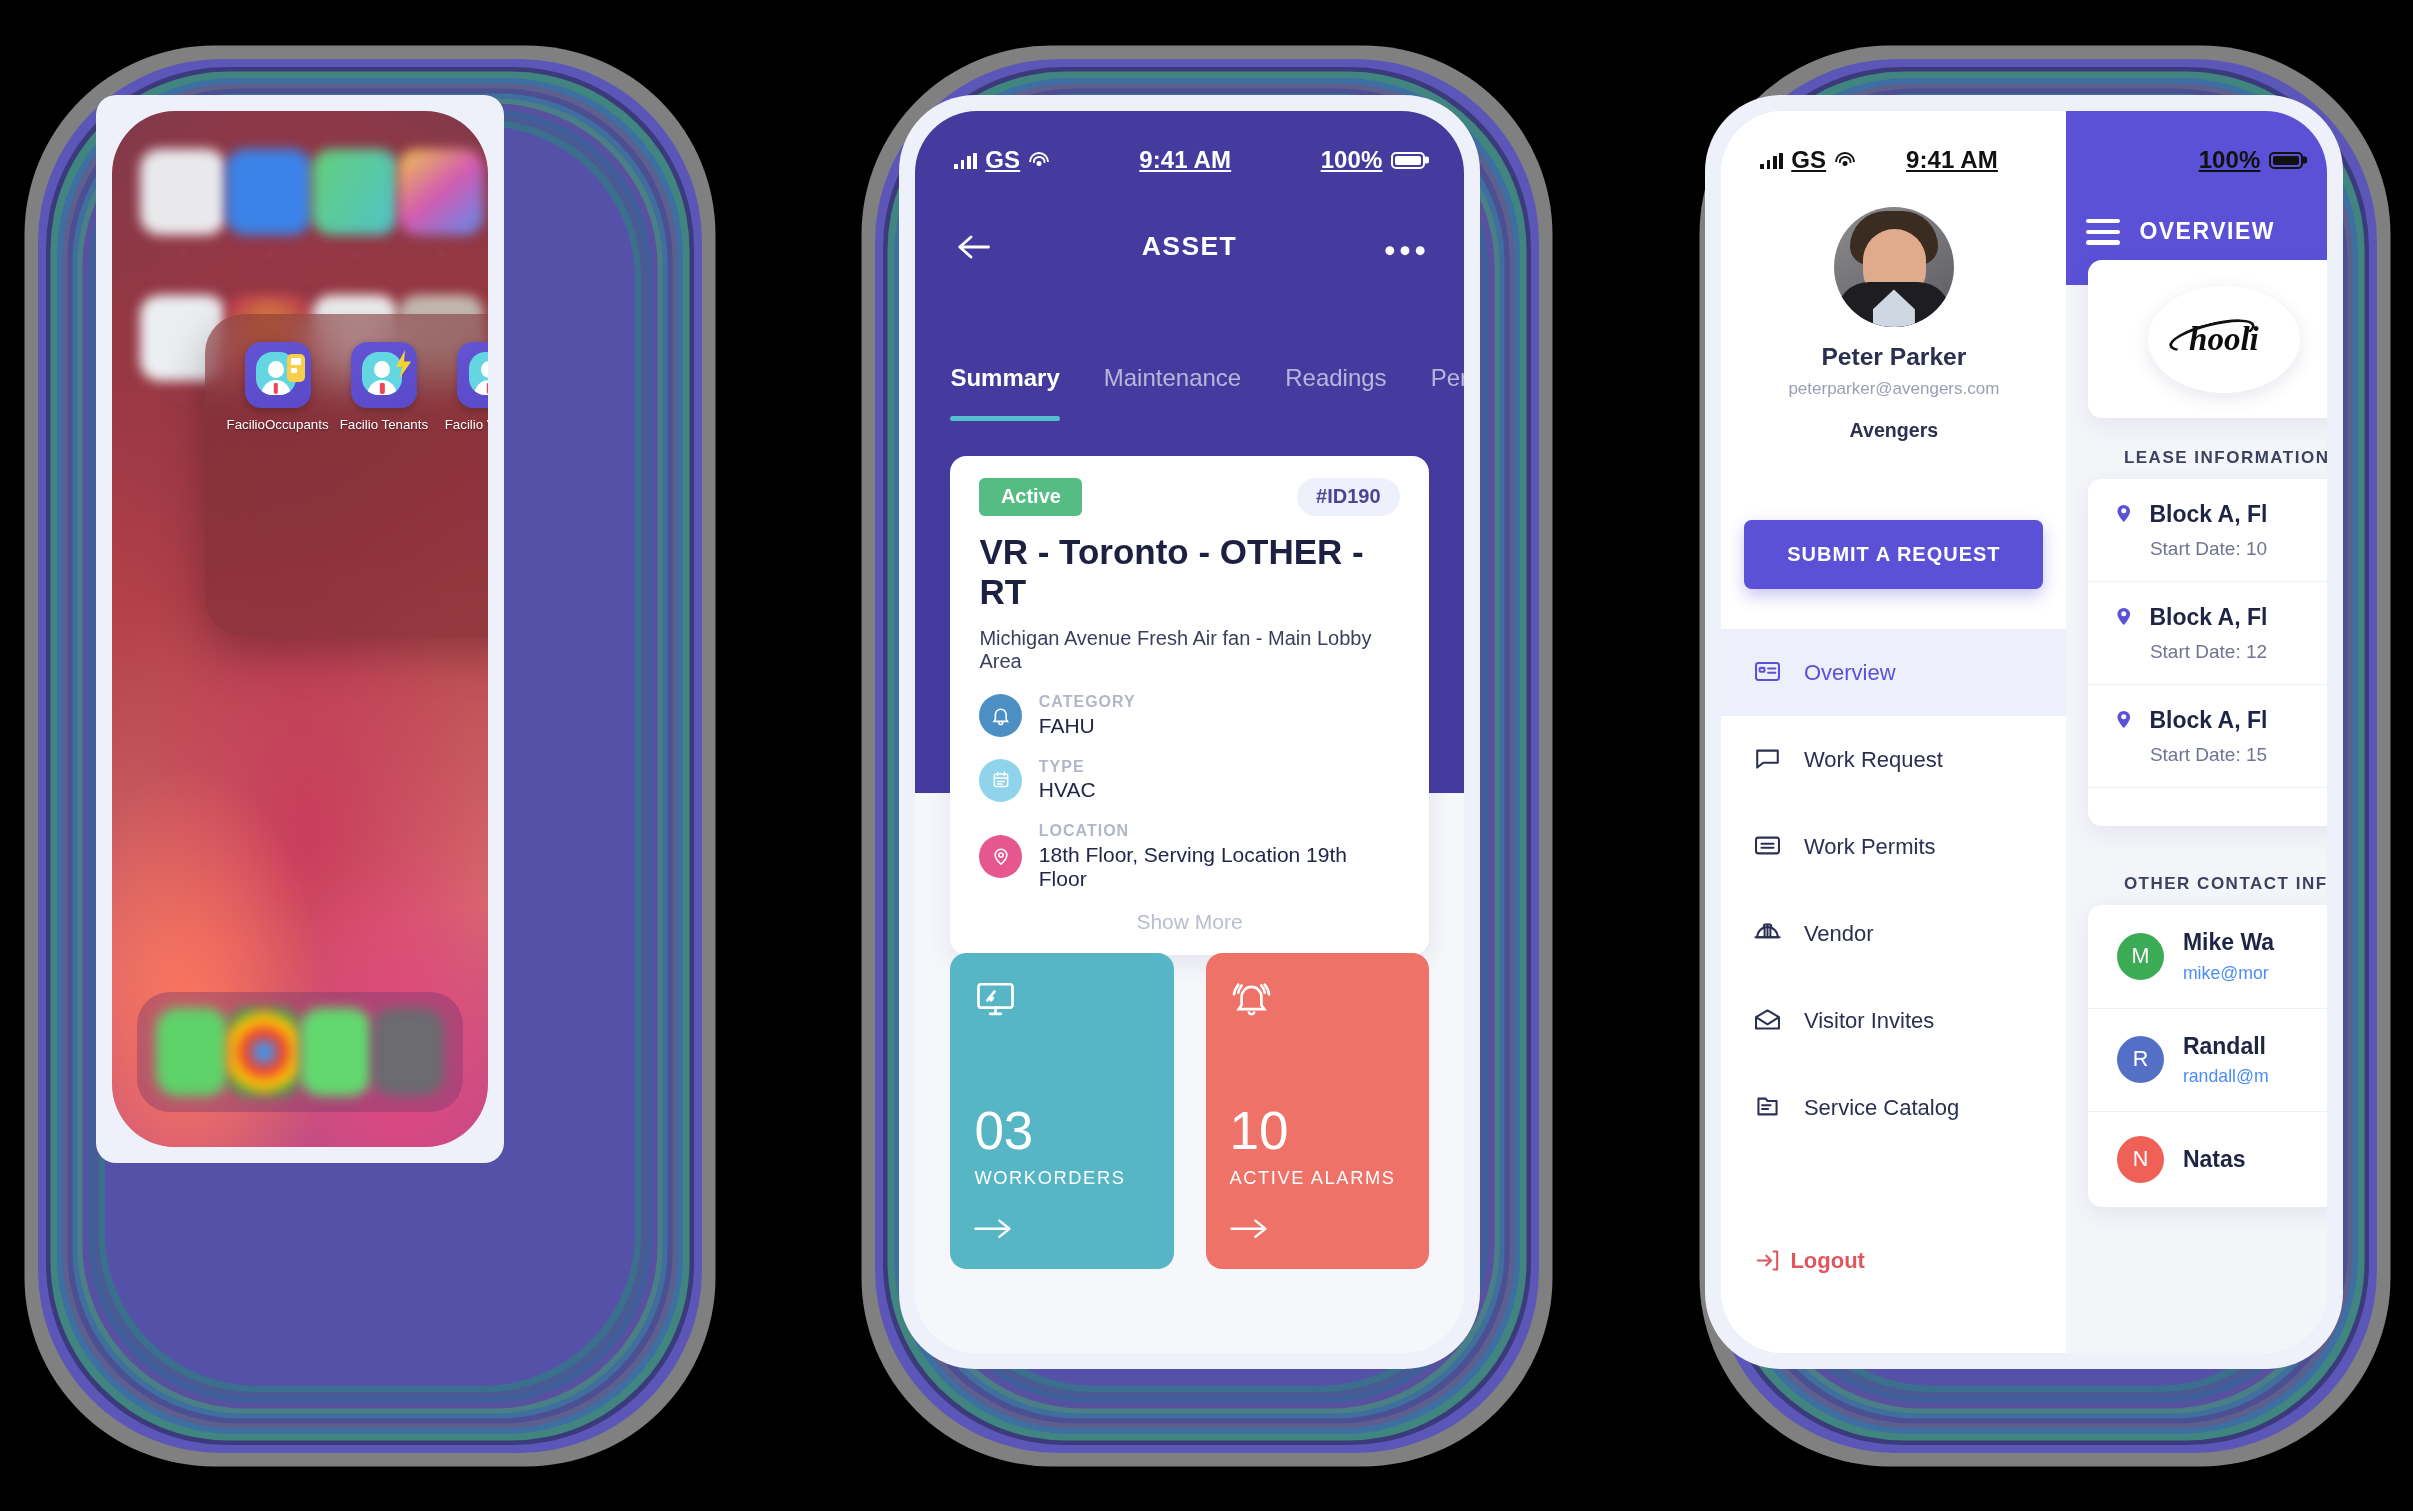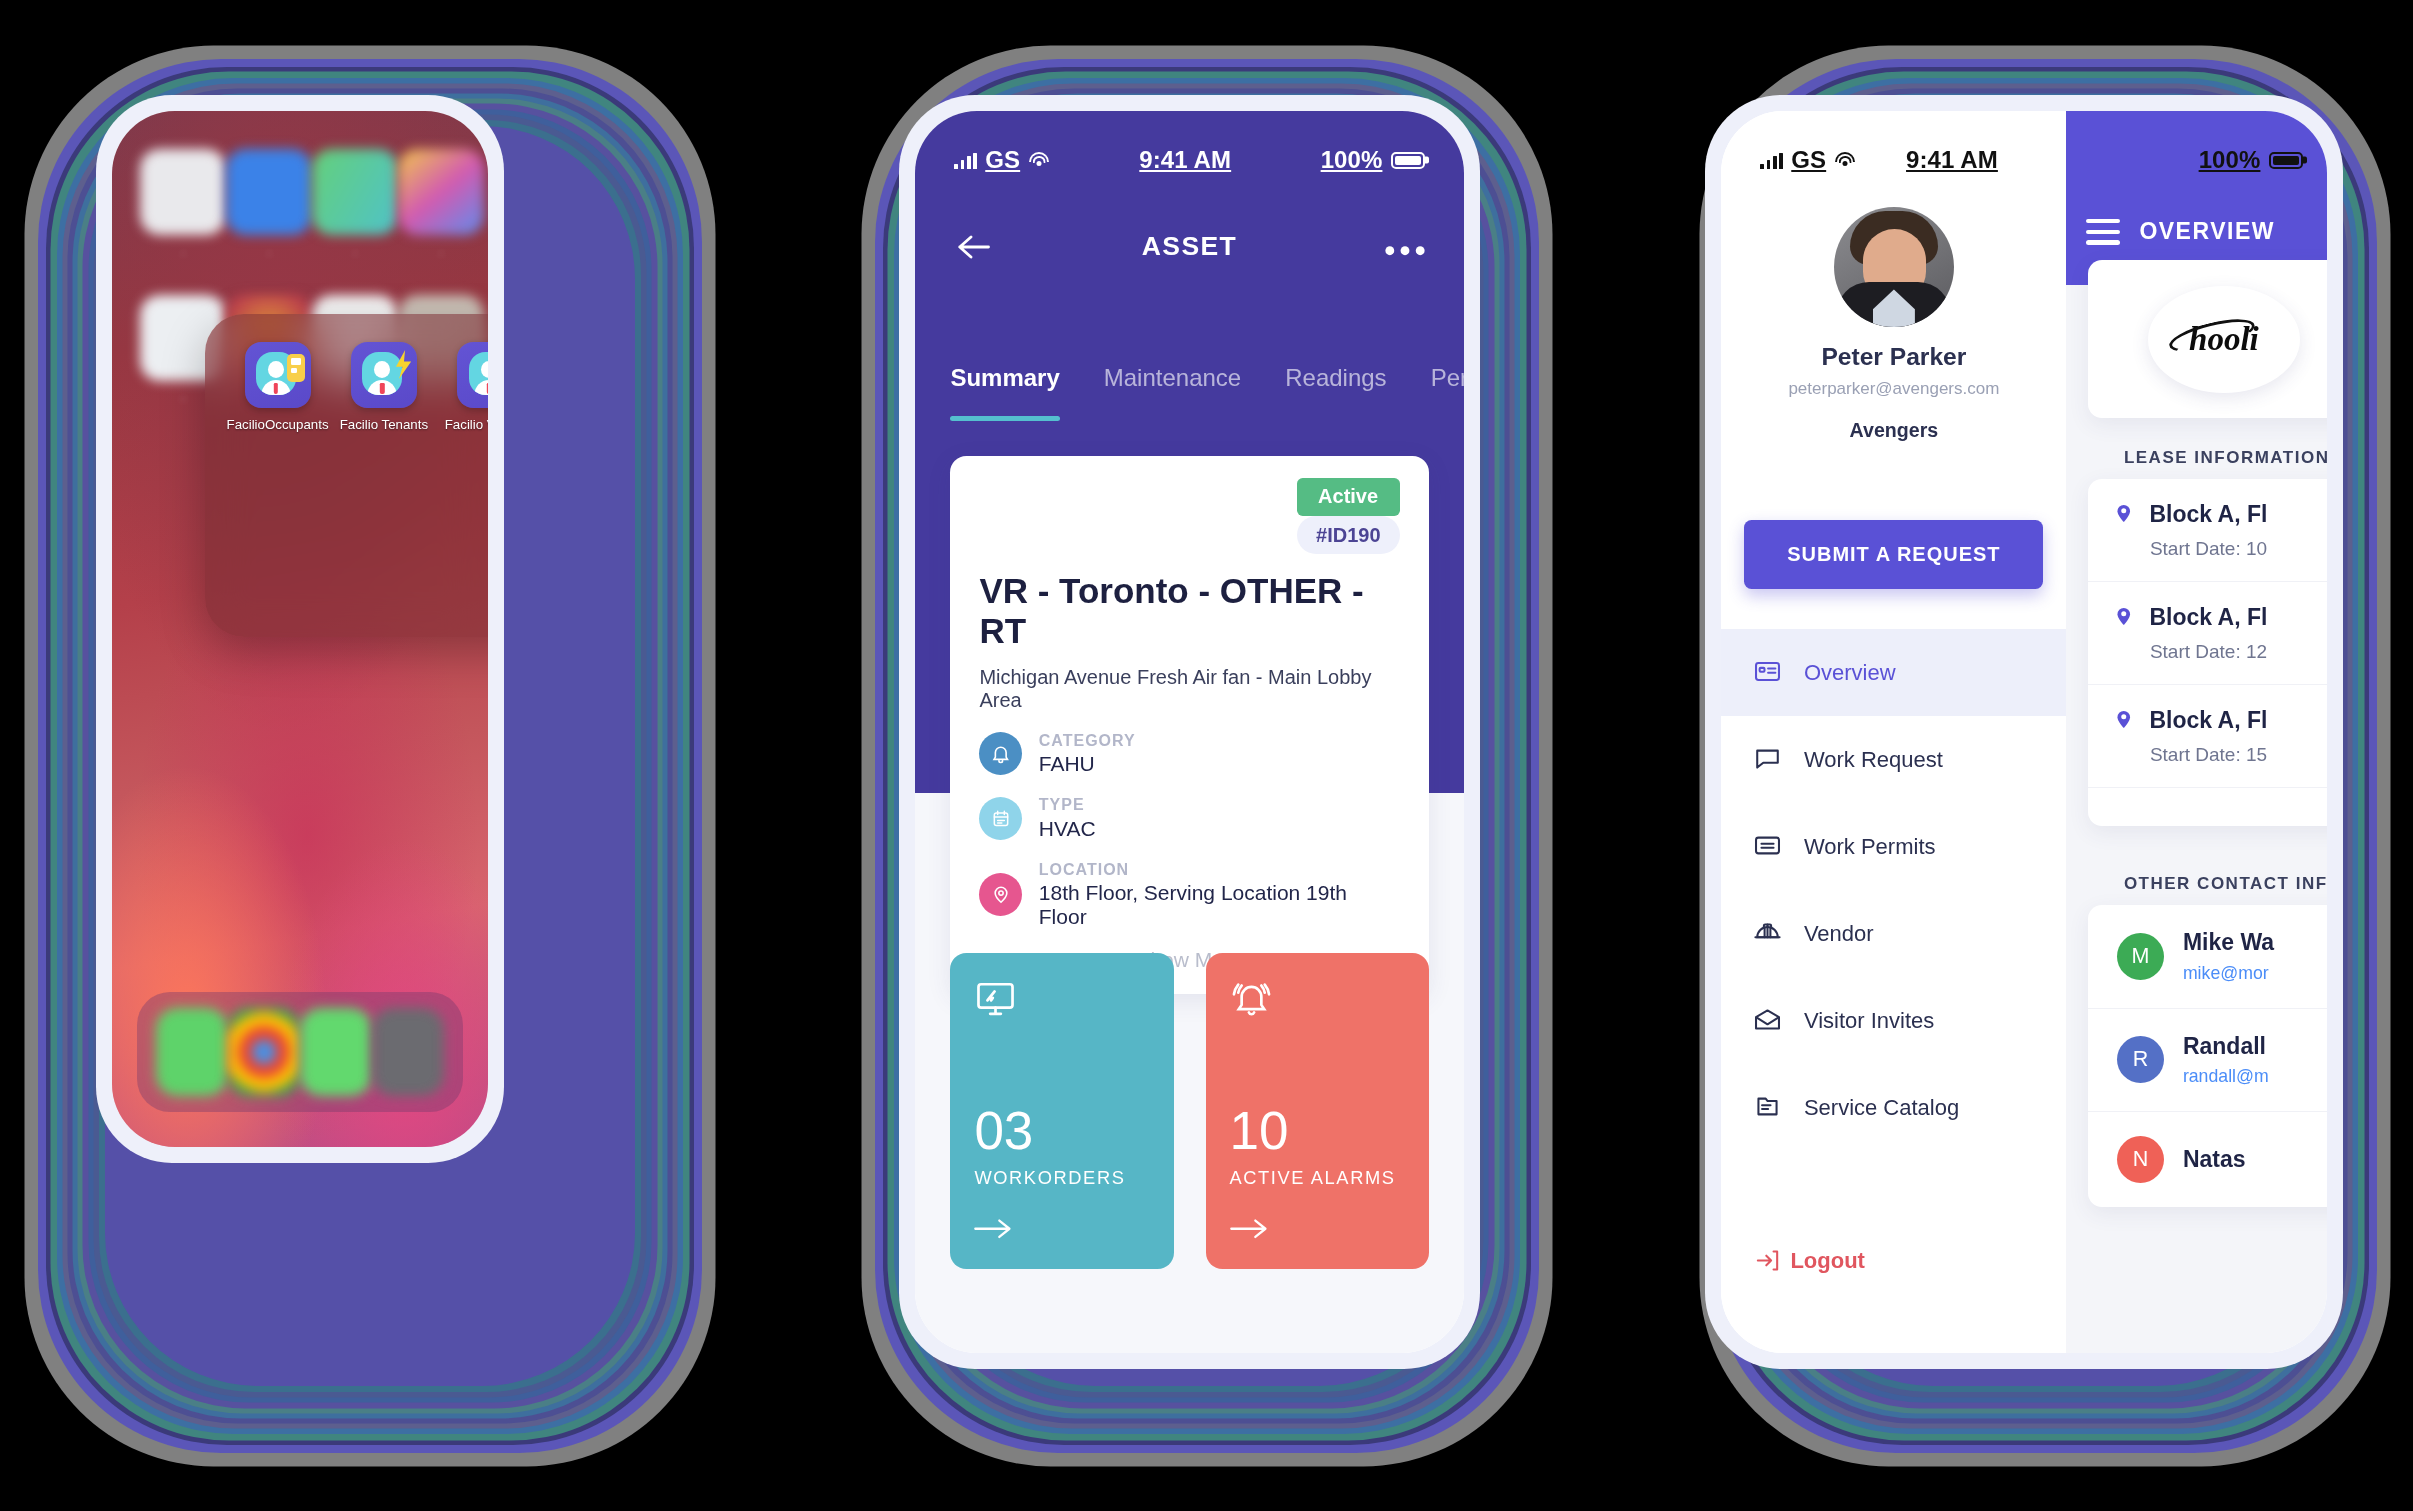--- a/index.html
+++ b/index.html
@@ -117,21 +117,21 @@
     padding-left:35px; gap:44px; overflow:hidden; }
   .tab { color:rgba(255,255,255,.62); font-size:24px; white-space:nowrap; position:relative;
     padding-bottom:11.4px; }
   .tab.active { color:#fff; font-weight:700; }
   .tab.active::after { content:''; position:absolute; left:0; right:0; bottom:0;
     height:5px; border-radius:2.5px; background:#55bfcf; }
 
   .asset-card { position:absolute; left:35px; right:35px; top:345px;
     background:#fff; border-radius:16.4px; box-shadow:0 6.3px 25px rgba(60,60,120,.10);
     padding:21.5px 29px 21.5px 29px; }
-  .ac-top { display:flex; align-items:flex-end; justify-content:space-between;flex-direction:column; }
+  .ac-top { display:flex; align-items:flex-start; justify-content:space-between; }
   .pill-active { background:#55bc84; color:#fff; font-size:20px; font-weight:600;
     padding:7.6px 21.5px; border-radius:5.7px; }
   .pill-id { background:#eef0fb; color:#4c4494; font-size:20px; font-weight:600;
     padding:7.6px 19px; border-radius:19px; }
   .ac-title { margin-top:16.4px; font-size:35px; font-weight:700; color:#1d2040; }
   .ac-sub { margin-top:15px; font-size:20px; color:#3a3f5c; }
   .ac-row { display:flex; align-items:center; gap:16.4px; margin-top:20px; }
   .ac-ico { width:43px; height:43px; border-radius:50%; flex:0 0 43px;
     display:flex; align-items:center; justify-content:center; color:#fff; }
   .ac-ico.cat { background:#4b8fc4; }
@@ -232,21 +232,21 @@
     <div class="ring" style="width:605px;height:1335px;background:#4d4f93;border-radius:170px;"></div>
     <div class="ring" style="width:595px;height:1325px;background:#3e6f9e;border-radius:168px;"></div>
     <div class="ring" style="width:585px;height:1315px;background:#4a7f86;border-radius:165px;"></div>
     <div class="ring" style="width:575px;height:1305px;background:#57519f;border-radius:163px;"></div>
     <div class="ring" style="width:563px;height:1293px;background:#3f5f9c;border-radius:160px;"></div>
     <div class="ring" style="width:553px;height:1283px;background:#4a5a92;border-radius:158px;"></div>
     <div class="ring" style="width:542px;height:1272px;background:#3b6f8e;border-radius:155px;"></div>
     <div class="ring" style="width:530px;height:1260px;background:#5550a8;border-radius:153px;"></div>
   </div>
 
-  <div class="phone" style="left:96px;top:95px;width:408px;height:1068px;">
+  <div class="phone" style="left:96px;top:95px;width:408px;height:1068px;border-radius:20px;">
     <div class="screen" style="border-radius:63px;">
       <div class="wallpaper"></div>
 
       <div class="appgrid">
         <div class="appcell">
             <div class="appicon" style="background:#e9e9ec"></div>
             <div class="applabel">·</div>
           </div>
         <div class="appcell">
             <div class="appicon" style="background:#3b82e8"></div>

